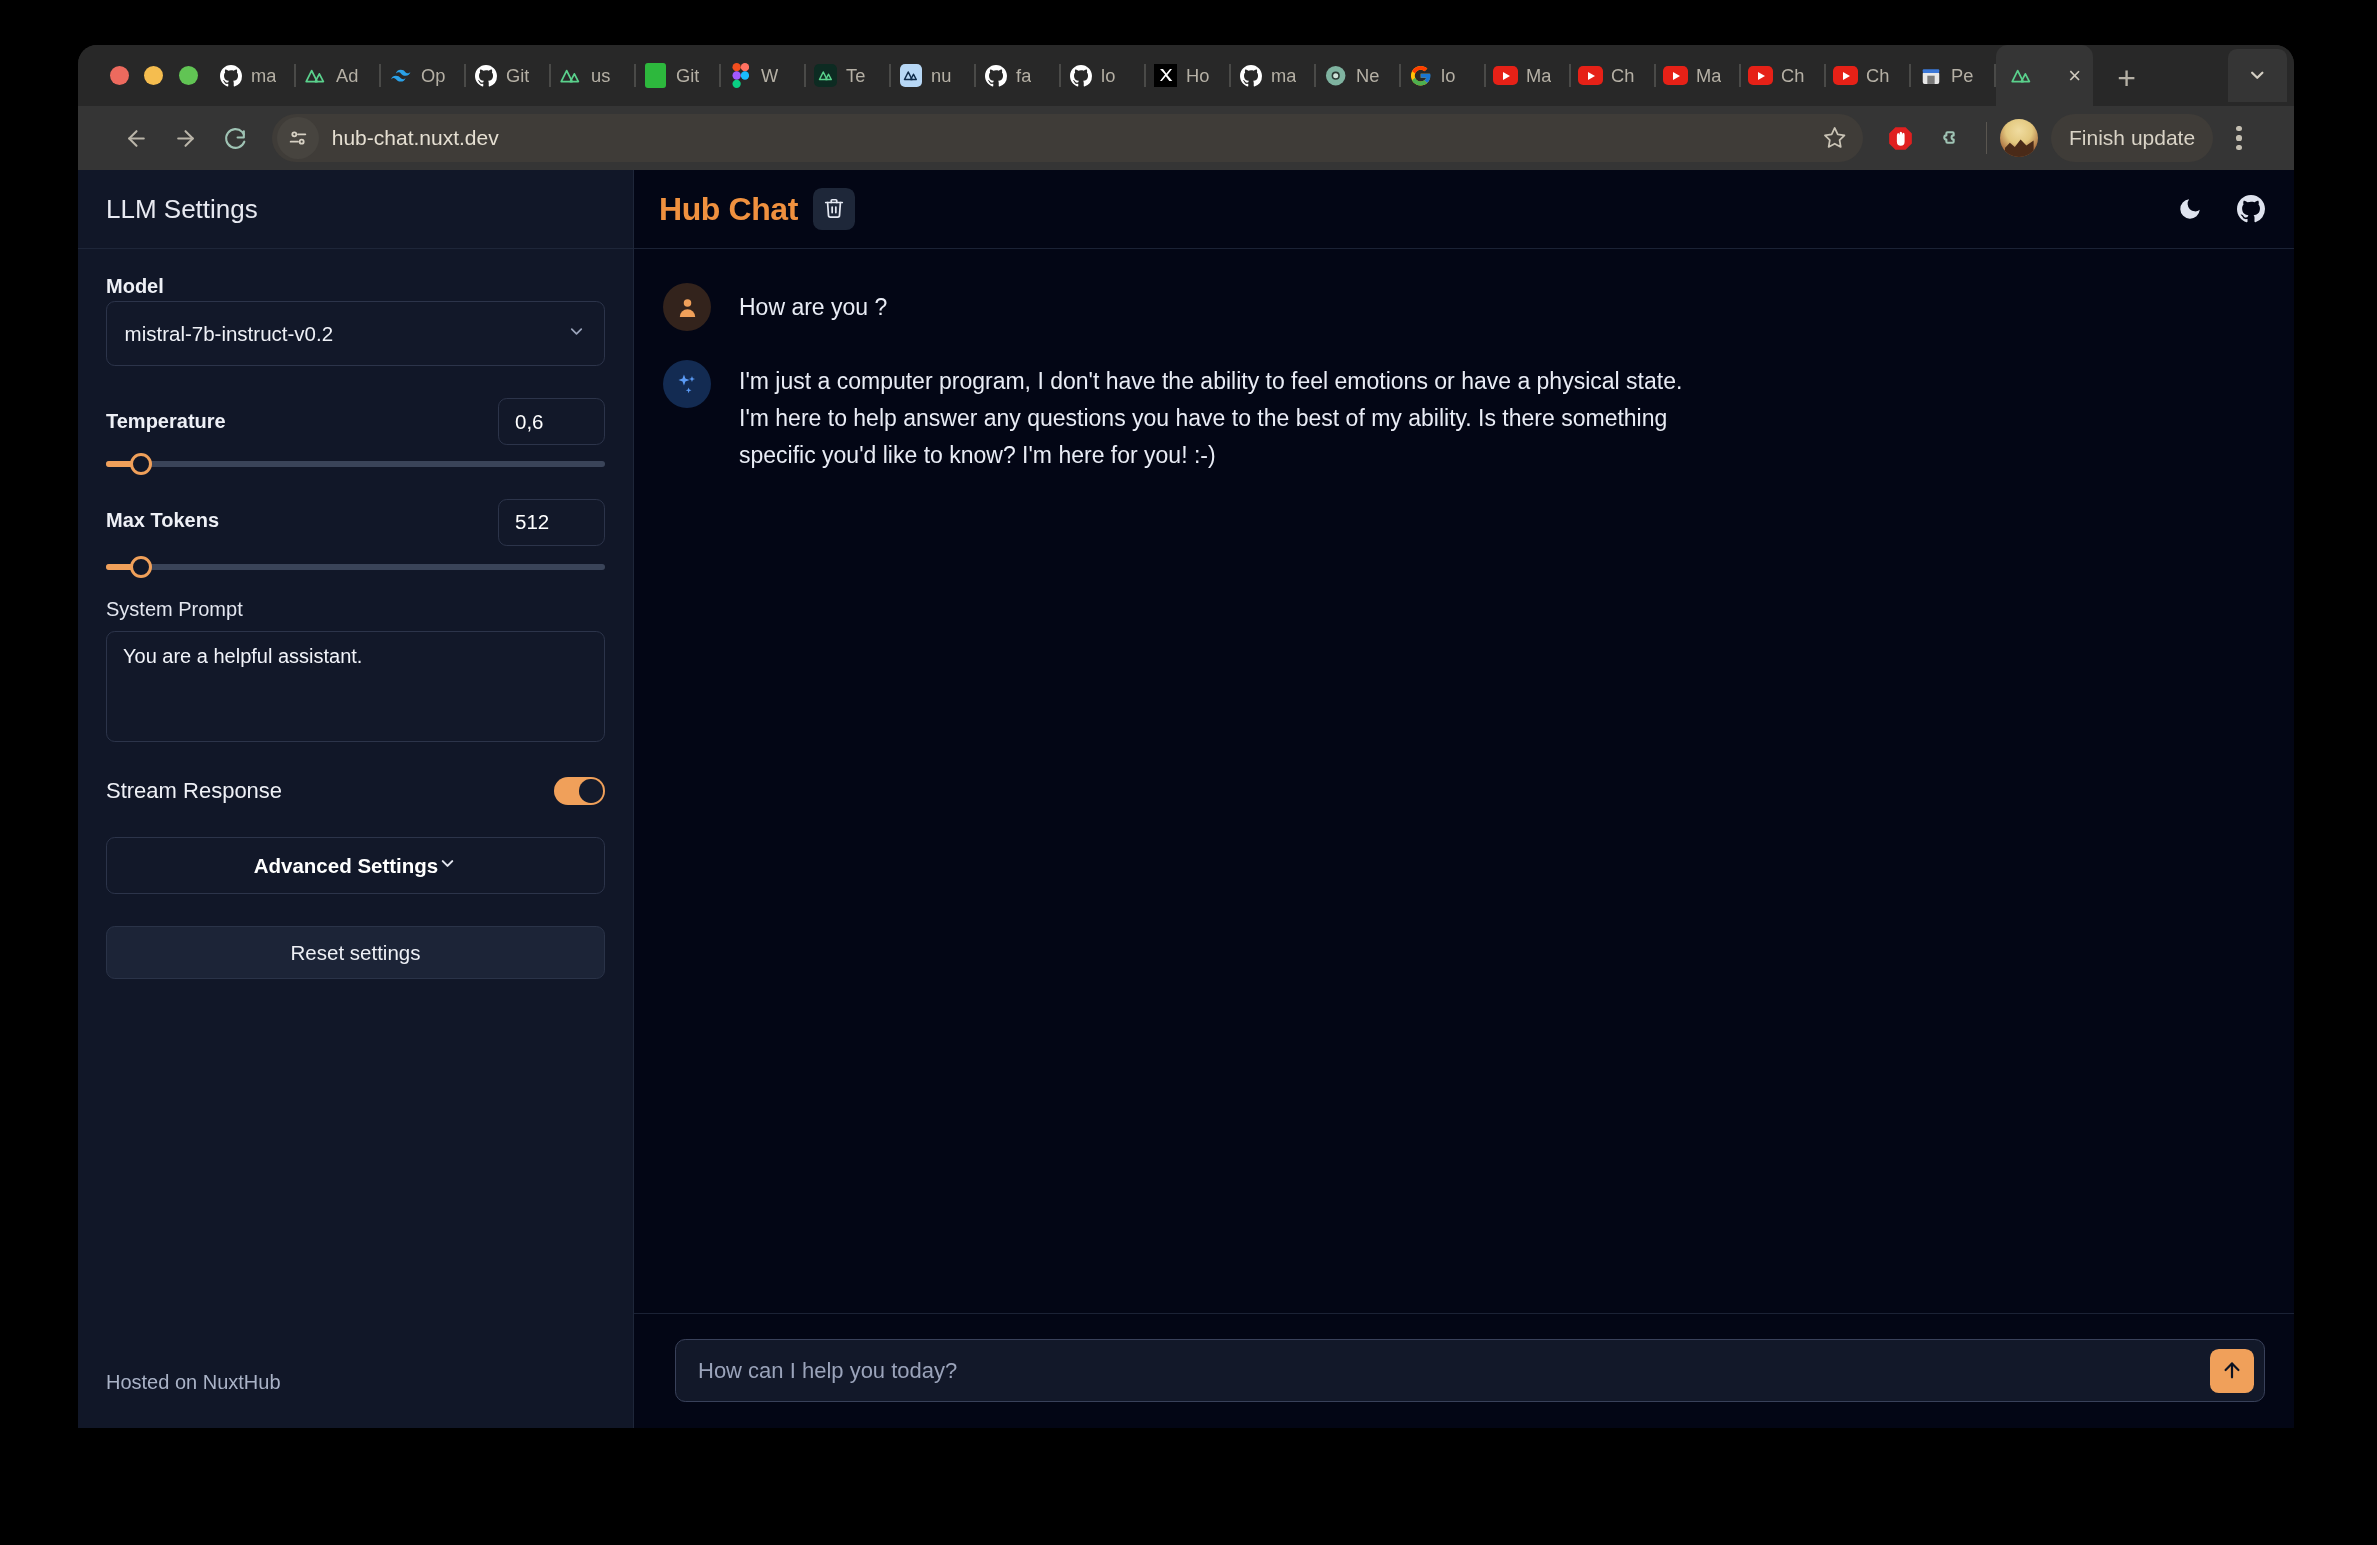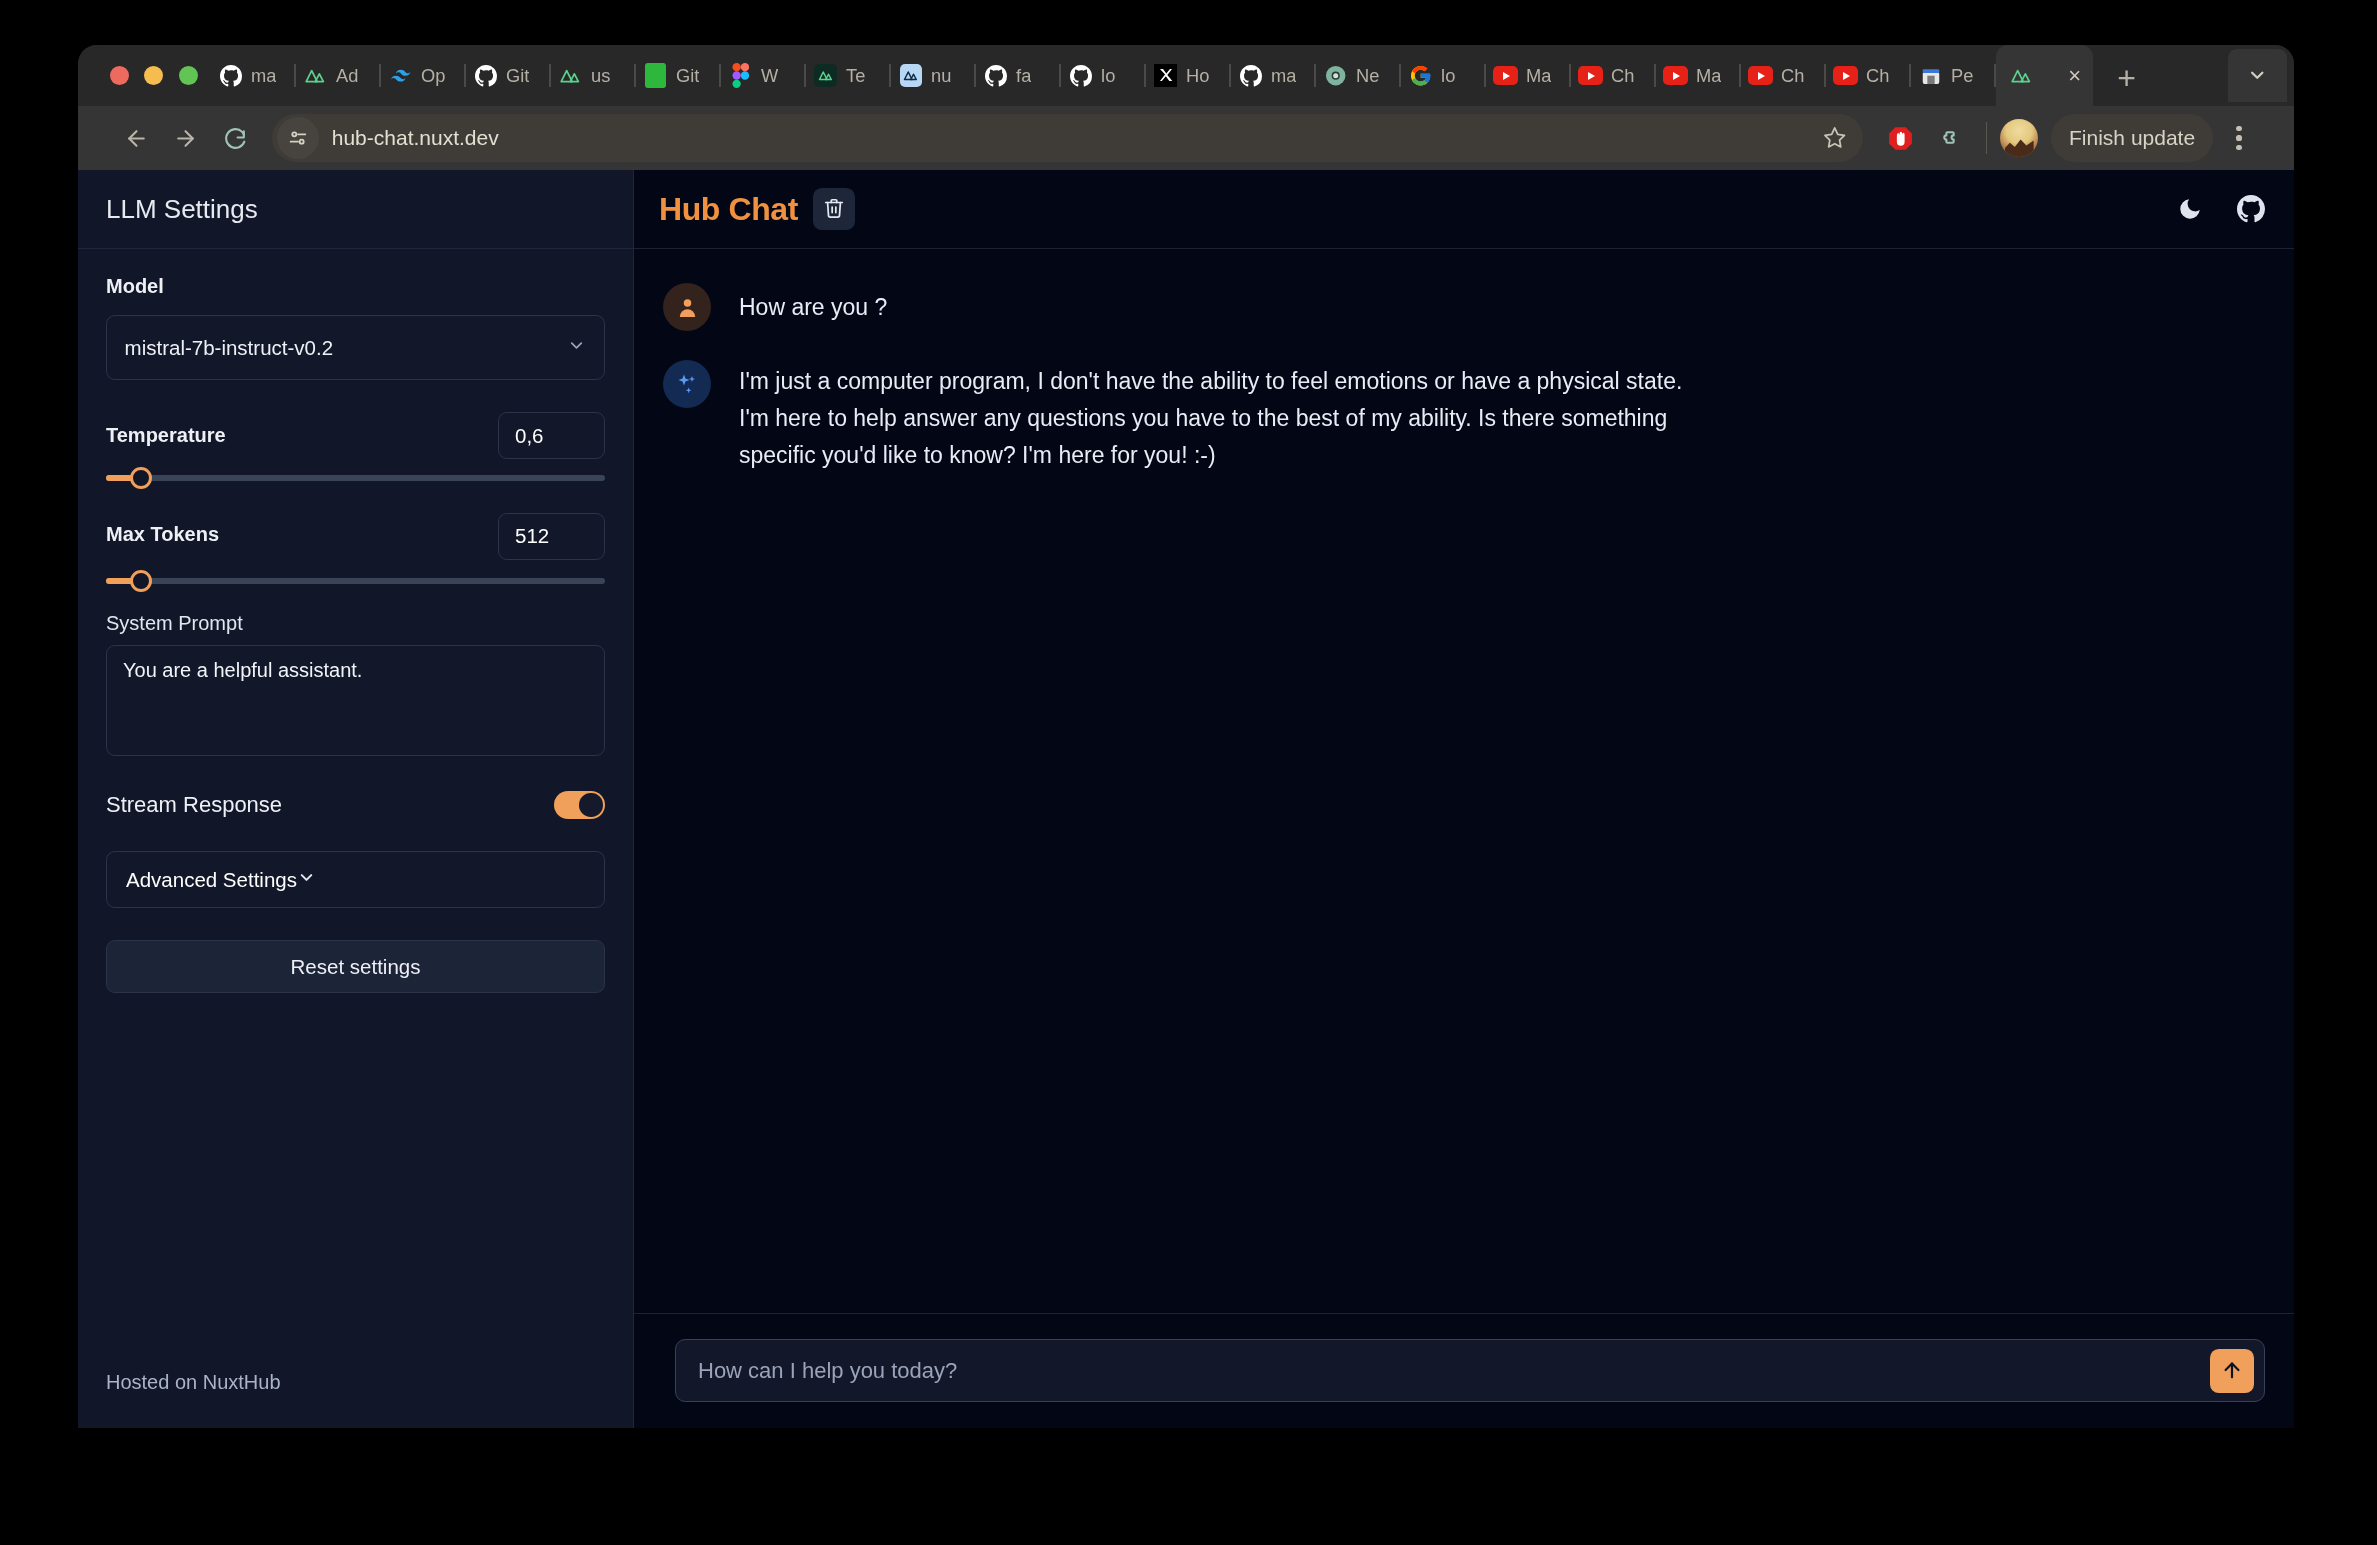--- a/index.html
+++ b/index.html
@@ -178,21 +178,21 @@
   #sidebar-header {
     height: 79px;
     display: flex; align-items: center;
     padding: 0 28px;
     border-bottom: 1.5px solid #1e2639;
     flex-shrink: 0;
   }
   #sidebar-title { font-size: 26px; color: #e8eaf2; }
   #sidebar-body { padding: 26px 28px 0 28px; flex: 1; min-height: 0; }
 
-  .field-label { font-size: 20px; color: #eef0f6; font-weight: bold; margin-bottom: 17px; }
+  .field-label { font-size: 20px; color: #eef0f6; font-weight: bold; margin-bottom: 3px; }
   .field-label-regular { font-size: 20px; color: #e3e6ef; font-weight: normal; margin-bottom: 10.2px; }
 
   .select-box {
     height: 65px;
     border: 1.5px solid #2c344a;
     border-radius: 8.8px;
     background: #121829;
     display: flex; align-items: center; justify-content: space-between;
     padding: 0 17.6px;
     color: #eef0f6; font-size: 20.5px;
@@ -254,23 +254,23 @@
     content: ""; position: absolute; right: 2.2px; top: 2.2px;
     width: 23.4px; height: 23.4px; border-radius: 50%;
     background: #141a2b;
   }
 
   #advanced-settings-btn {
     margin-top: 32px;
     height: 57px;
     border: 1.5px solid #2c344a; border-radius: 8.8px;
     background: #121829;
-    display: flex; align-items: center; justify-content: flex-start;
+    display: flex; align-items: center; justify-content: center;
     padding: 0 19px;
-    color: #ffffff; font-size: 20.5px; font-weight: normal;
+    color: #ffffff; font-size: 20.5px; font-weight: bold;
   }
   #advanced-settings-btn .chev { color: #e3e6ef; }
 
   #reset-settings-btn {
     margin-top: 32px;
     height: 53px;
     border: 1.5px solid #2a3348;
     border-radius: 8.8px;
     background: #1c2437;
     display: flex; align-items: center; justify-content: center;

